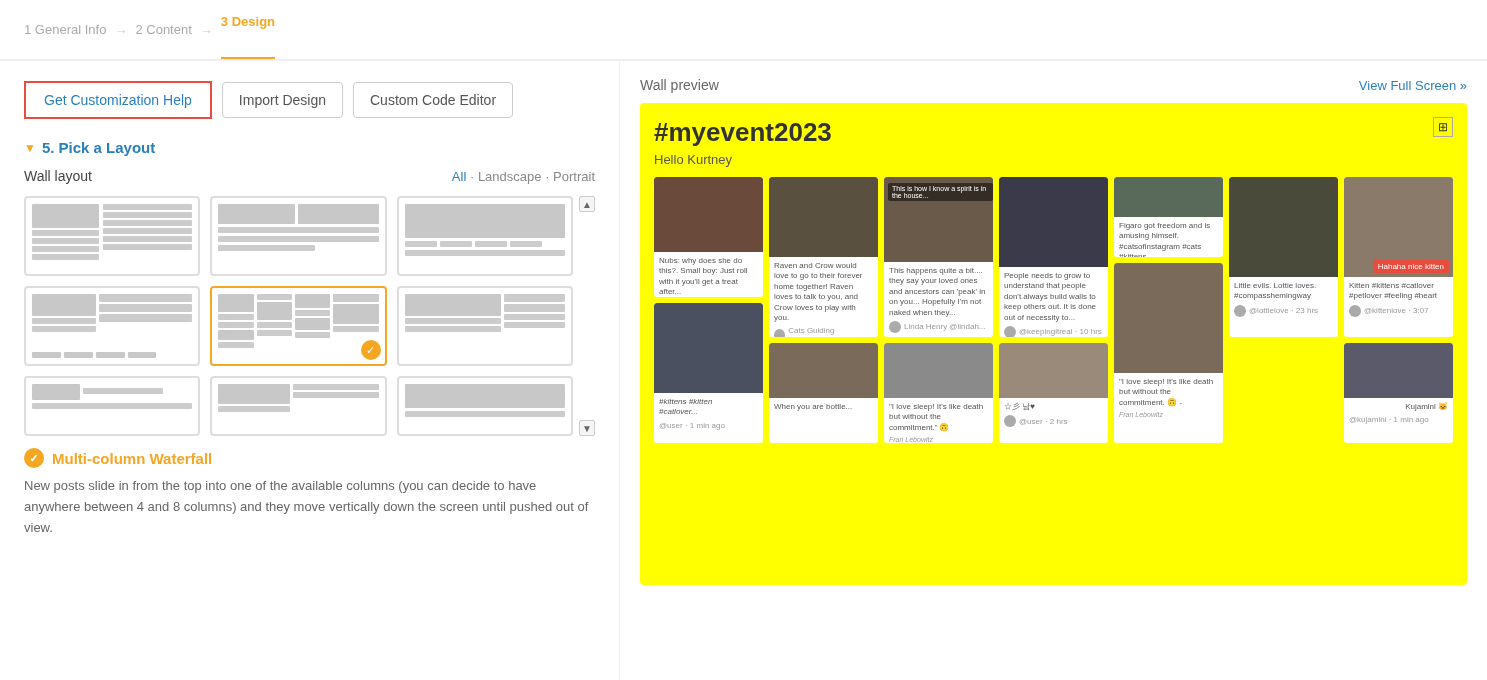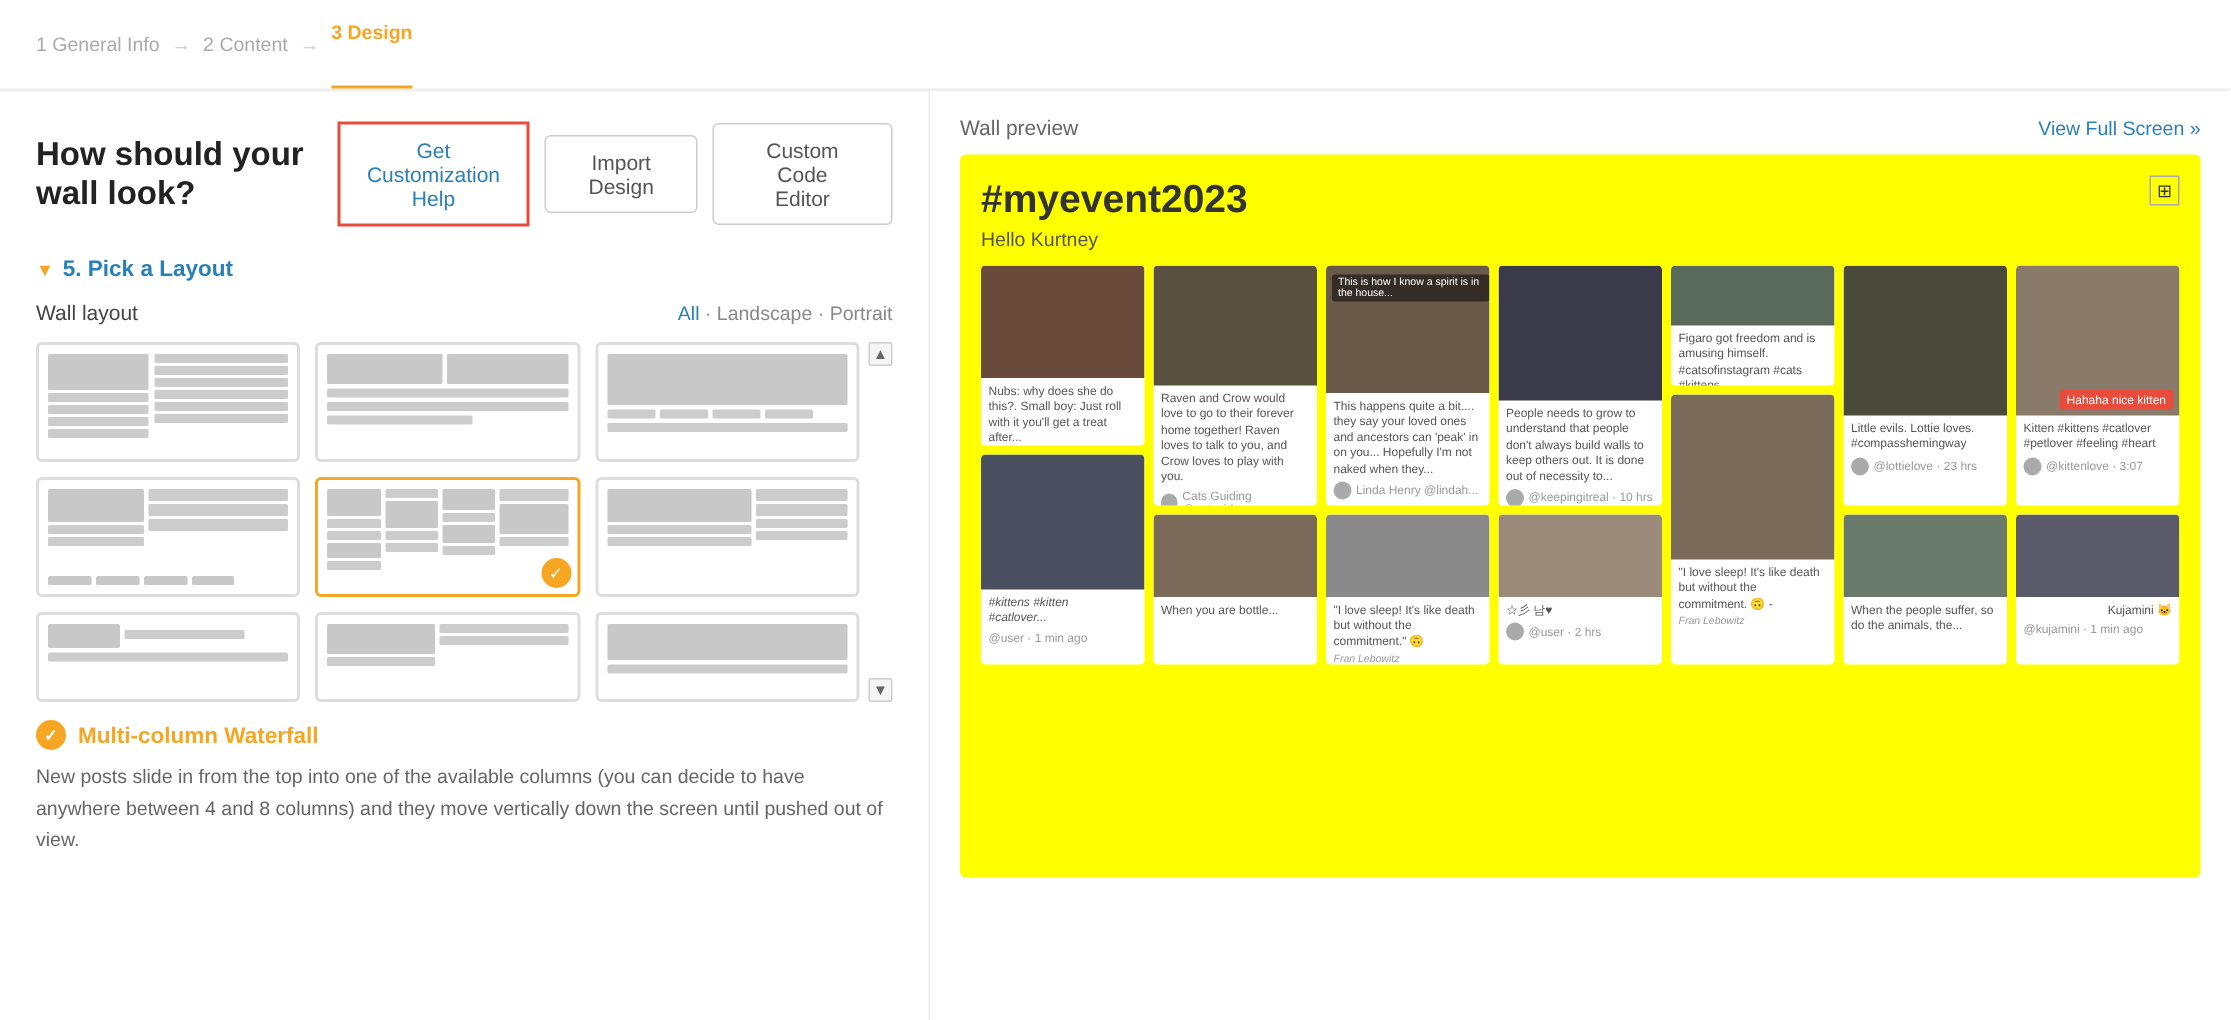--- a/index.html
+++ b/index.html
@@ -25,21 +25,21 @@
     .header-row { display: flex; align-items: center; justify-content: space-between; margin-bottom: 20px; }
     .page-title { font-size: 22px; font-weight: 700; color: #222; }
     .header-actions { display: flex; gap: 10px; align-items: center; }
 
     .btn-customization {
       border: 2px solid #e74c3c; background: #fff; color: #2980b9;
       padding: 9px 18px; border-radius: 0; cursor: pointer; font-size: 14px; font-weight: 500;
     }
     .btn-import, .btn-custom-code {
       border: 1px solid #ccc; background: #fff; color: #555;
-      padding: 9px 28px; border-radius: 4px; cursor: pointer; font-size: 14px;
+      padding: 9px 16px; border-radius: 4px; cursor: pointer; font-size: 14px;
     }
 
     
     .section-header { display: flex; align-items: center; gap: 6px; margin-bottom: 12px; }
     .section-arrow { color: #f5a623; font-size: 12px; }
     .section-title { color: #2980b9; font-size: 15px; font-weight: 600; }
 
     
     .layout-row { display: flex; justify-content: space-between; align-items: center; margin-bottom: 12px; }
     .layout-label { font-size: 14px; color: #444; font-weight: 500; }
@@ -134,21 +134,20 @@
     <span> </span>
     <span>Design</span>
   </span>
 </nav>
 
 <div class="main-container">
 
   <div class="left-panel">
 
     <div class="header-row">
-      <h1 class="page-title">How should your wall look?</h1>
       <div class="header-actions">
         <button class="btn-customization">Get Customization Help</button>
         <button class="btn-import">Import Design</button>
         <button class="btn-custom-code">Custom Code Editor</button>
       </div>
     </div>
 
     <div class="section-header">
       <span class="section-arrow">▼</span>
       <span class="section-title">5. Pick a Layout</span>
@@ -448,26 +447,20 @@
           <div class="wall-card h160">
             <div style="width:100%;height:100px;background:#4a4a3a;border-radius:2px 2px 0 0;"></div>
             <div class="card-body">
               <div class="card-text" style="font-size:8px;color:#555;">Little evils. Lottie loves. #compasshemingway</div>
               <div class="card-footer" style="display:flex;align-items:center;gap:3px;">
                 <div style="width:12px;height:12px;border-radius:50%;background:#aaa;"></div>
                 <span>@lottielove · 23 hrs</span>
               </div>
             </div>
           </div>
-          <div class="wall-card h100">
-            <div style="width:100%;height:55px;background:#6a7a6a;border-radius:2px 2px 0 0;"></div>
-            <div class="card-body">
-              <div class="card-text" style="font-size:8px;color:#555;">When the people suffer, so do the animals, the...</div>
-            </div>
-          </div>
         </div>
 
         <div class="wall-col">
           <div class="wall-card h160">
             <div style="width:100%;height:100px;background:#8a7a6a;border-radius:2px 2px 0 0;position:relative;">
               <div style="position:absolute;bottom:4px;right:4px;background:#e74c3c;color:#fff;font-size:8px;padding:2px 5px;border-radius:2px;">Hahaha nice kitten</div>
             </div>
             <div class="card-body">
               <div class="card-text" style="font-size:8px;color:#555;">Kitten #kittens #catlover #petlover #feeling #heart</div>
               <div class="card-footer" style="display:flex;align-items:center;gap:3px;">

